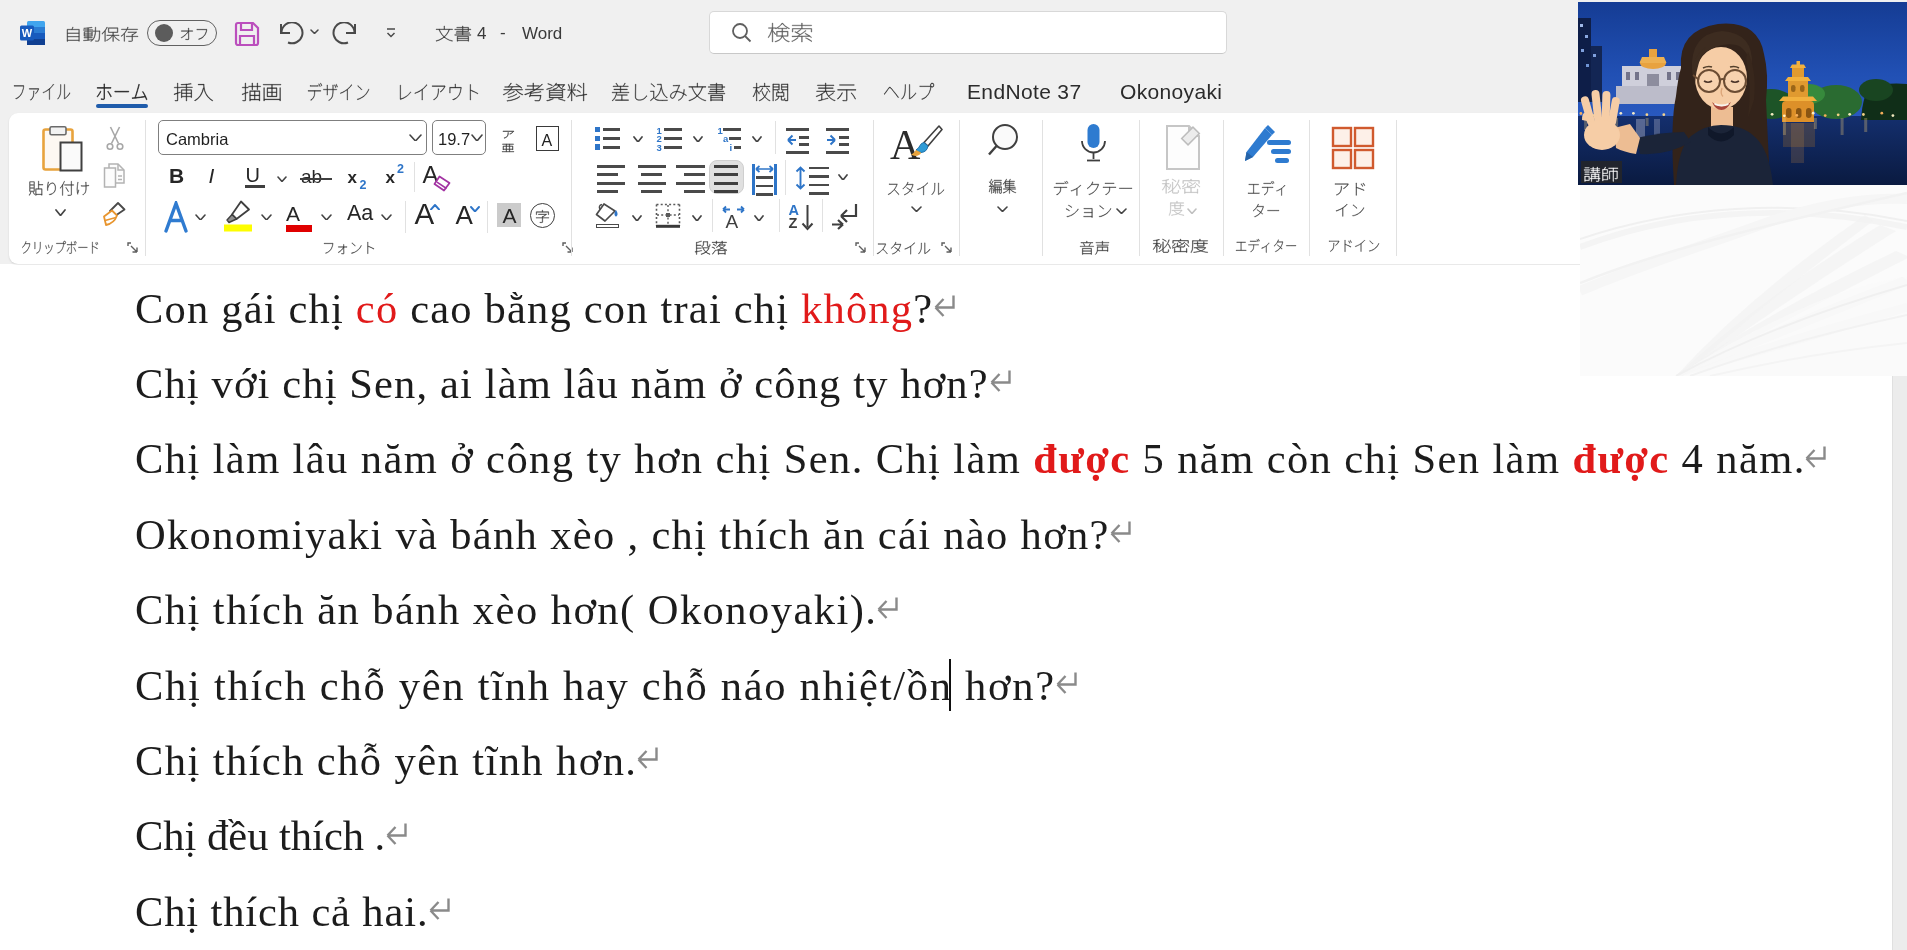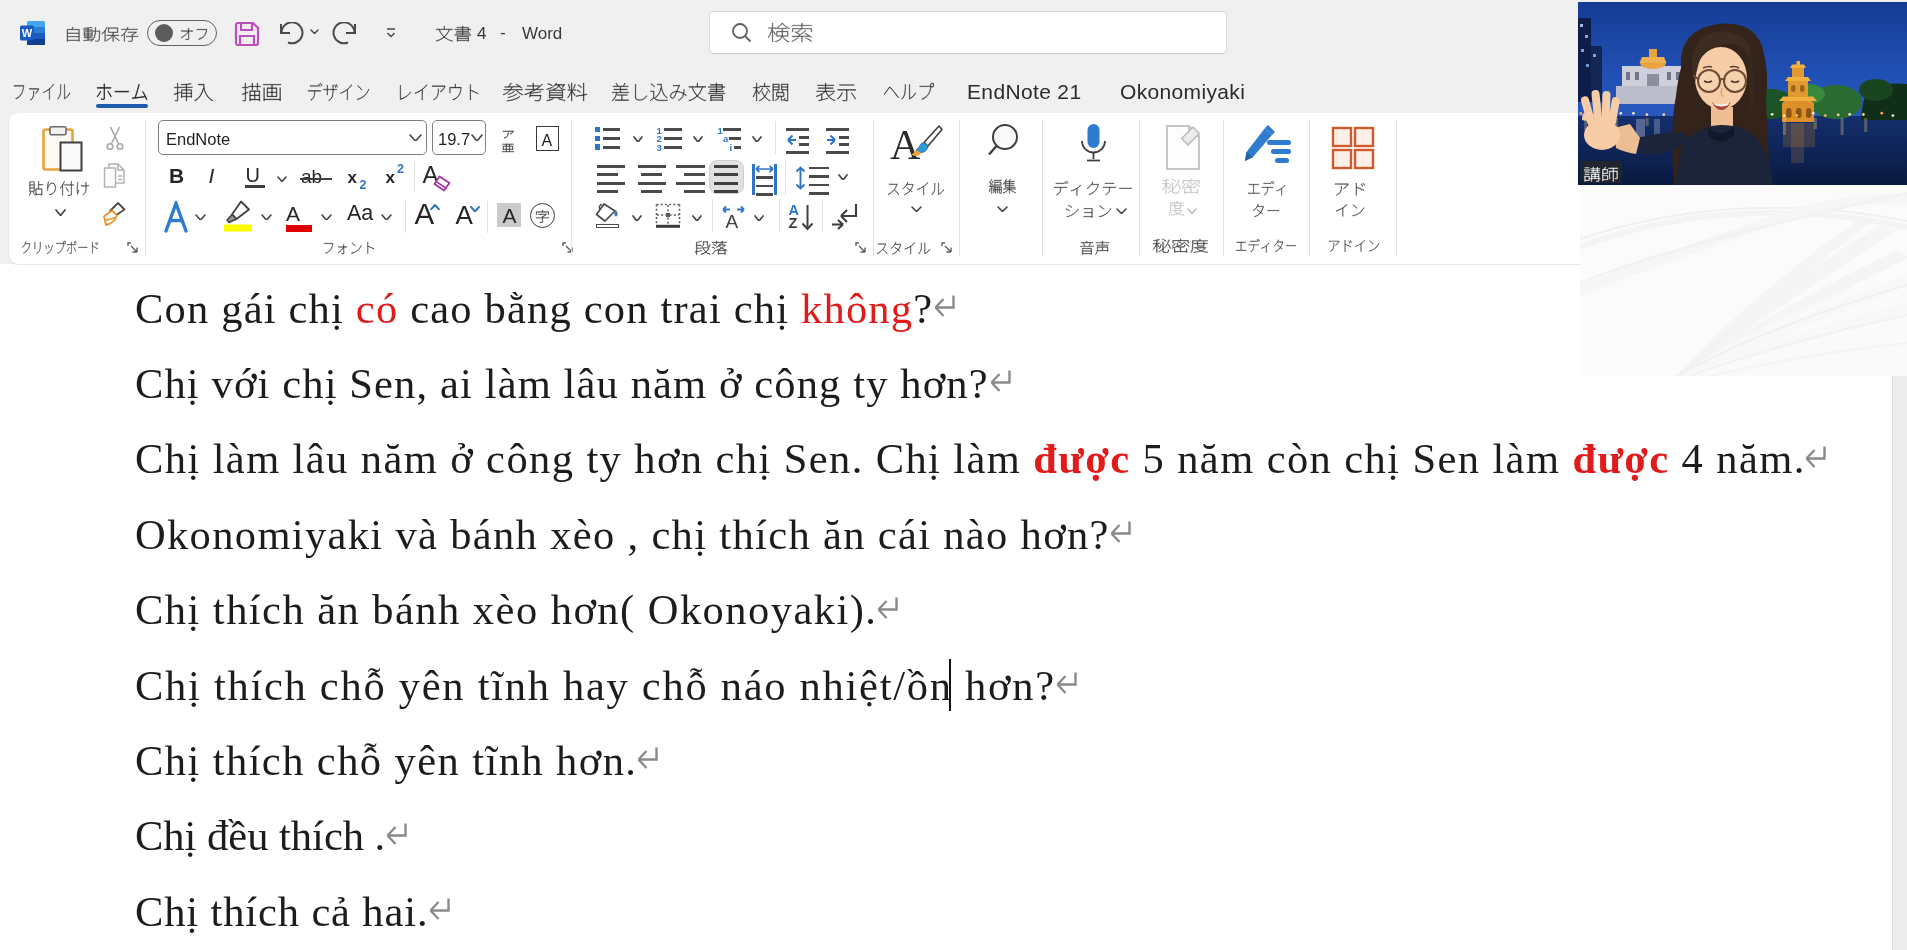--- a/index.html
+++ b/index.html
@@ -113,22 +113,22 @@
     <g transform="scale(1.0554,1) translate(1.10,0)">
       <path d="M2.14 -14.6H17.86V-14.02H2.14ZM3.04 -11.76H17.080000000000002V-11.18H3.04ZM1.4000000000000001 -8.66H18.6V-8.08H1.4000000000000001ZM9.66 -16.62H10.26V-8.34H9.66ZM9.52 -8.540000000000001 10.02 -8.28Q9.26 -7.44 8.21 -6.630000000000001Q7.16 -5.82 5.96 -5.1Q4.76 -4.38 3.5300000000000002 -3.8Q2.3000000000000003 -3.22 1.2 -2.84Q1.16 -2.94 1.08 -3.0300000000000002Q1.0 -3.12 0.9299999999999999 -3.21Q0.86 -3.3000000000000003 0.78 -3.36Q1.9000000000000001 -3.7 3.1300000000000003 -4.25Q4.36 -4.8 5.54 -5.49Q6.72 -6.18 7.75 -6.96Q8.78 -7.74 9.52 -8.540000000000001ZM10.42 -8.52Q11.1 -6.24 12.309999999999999 -4.37Q13.52 -2.5 15.23 -1.18Q16.94 0.14 19.12 0.8200000000000001Q19.06 0.88 18.98 0.97Q18.900000000000002 1.06 18.830000000000002 1.15Q18.76 1.24 18.7 1.32Q16.54 0.58 14.809999999999999 -0.79Q13.08 -2.16 11.84 -4.08Q10.6 -6.0 9.88 -8.38ZM17.2 -7.04 17.6 -6.68Q16.94 -6.08 16.1 -5.45Q15.26 -4.82 14.4 -4.24Q13.540000000000001 -3.66 12.780000000000001 -3.2L12.44 -3.58Q13.18 -4.04 14.05 -4.63Q14.92 -5.22 15.760000000000002 -5.859999999999999Q16.6 -6.5 17.2 -7.04ZM3.12 0.88Q4.2 0.6 5.68 0.18Q7.16 -0.24 8.84 -0.72Q10.52 -1.2 12.22 -1.68L12.3 -1.16Q10.72 -0.7000000000000001 9.09 -0.23000000000000004Q7.46 0.24 5.99 0.66Q4.5200000000000005 1.08 3.36 1.42ZM6.0200000000000005 -5.4 6.6000000000000005 -5.98V-5.96V0.36H6.0200000000000005Z M29.68 -9.8H30.28V0.32Q30.28 0.76 30.130000000000003 0.96Q29.98 1.16 29.6 1.26Q29.240000000000002 1.34 28.44 1.35Q27.64 1.36 26.3 1.36Q26.28 1.24 26.21 1.07Q26.14 0.9 26.04 0.76Q26.84 0.78 27.490000000000002 0.79Q28.14 0.8 28.59 0.79Q29.04 0.78 29.22 0.78Q29.5 0.76 29.59 0.6699999999999999Q29.68 0.58 29.68 0.32ZM25.4 -7.0 25.98 -6.84Q25.46 -5.58 24.740000000000002 -4.390000000000001Q24.02 -3.2 23.189999999999998 -2.18Q22.36 -1.16 21.48 -0.38Q21.44 -0.44 21.34 -0.51Q21.24 -0.58 21.13 -0.6499999999999999Q21.02 -0.72 20.94 -0.76Q22.32 -1.9000000000000001 23.490000000000002 -3.54Q24.66 -5.18 25.4 -7.0ZM33.92 -6.640000000000001 34.42 -6.86Q35.24 -5.92 36.010000000000005 -4.8Q36.78 -3.68 37.4 -2.6Q38.019999999999996 -1.52 38.34 -0.66L37.82 -0.42Q37.519999999999996 -1.26 36.9 -2.35Q36.28 -3.44 35.510000000000005 -4.57Q34.74 -5.7 33.92 -6.640000000000001ZM23.06 -14.92H37.019999999999996V-14.34H23.06ZM21.3 -10.040000000000001H38.68V-9.46H21.3Z" fill="#2b2b2b" stroke="#2b2b2b" stroke-width="0.38"></path>
     </g>
   </svg>
 <svg style="position:absolute;left:882.0px;top:81.3px" width="54.0" height="20.5" viewBox="0 -18.2 54.0 20.5">
     <g transform="scale(0.8606,1) translate(0.72,0)">
       <path d="M1.62 -5.24Q1.96 -5.5200000000000005 2.2199999999999998 -5.78Q2.48 -6.04 2.8000000000000003 -6.36Q3.18 -6.74 3.6900000000000004 -7.35Q4.2 -7.96 4.77 -8.66Q5.34 -9.36 5.890000000000001 -10.030000000000001Q6.44 -10.700000000000001 6.86 -11.200000000000001Q7.5600000000000005 -12.02 8.18 -12.129999999999999Q8.8 -12.24 9.68 -11.4Q10.22 -10.9 10.97 -10.129999999999999Q11.72 -9.36 12.48 -8.57Q13.24 -7.78 13.8 -7.18Q14.48 -6.48 15.31 -5.58Q16.14 -4.68 17.009999999999998 -3.74Q17.88 -2.8000000000000003 18.64 -1.96L18.1 -1.42Q17.36 -2.32 16.52 -3.26Q15.68 -4.2 14.870000000000001 -5.1Q14.06 -6.0 13.36 -6.76Q12.94 -7.22 12.39 -7.800000000000001Q11.84 -8.38 11.27 -8.97Q10.700000000000001 -9.56 10.190000000000001 -10.08Q9.68 -10.6 9.32 -10.94Q8.64 -11.58 8.26 -11.52Q7.88 -11.46 7.28 -10.76Q6.86 -10.26 6.32 -9.61Q5.78 -8.96 5.21 -8.260000000000002Q4.64 -7.5600000000000005 4.12 -6.94Q3.6 -6.32 3.22 -5.9Q2.96 -5.6000000000000005 2.6799999999999997 -5.25Q2.4 -4.9 2.2 -4.68Z M30.9 -0.4Q30.939999999999998 -0.58 30.97 -0.78Q31.0 -0.98 31.0 -1.18Q31.0 -1.34 31.0 -2.04Q31.0 -2.74 31.0 -3.79Q31.0 -4.84 31.0 -6.0600000000000005Q31.0 -7.28 31.0 -8.51Q31.0 -9.74 31.0 -10.79Q31.0 -11.84 31.0 -12.56Q31.0 -13.280000000000001 31.0 -13.48Q31.0 -13.94 30.98 -14.23Q30.96 -14.52 30.939999999999998 -14.72H31.66Q31.64 -14.52 31.630000000000003 -14.23Q31.62 -13.94 31.62 -13.48Q31.62 -13.280000000000001 31.62 -12.510000000000002Q31.62 -11.74 31.62 -10.600000000000001Q31.62 -9.46 31.62 -8.14Q31.62 -6.82 31.62 -5.54Q31.62 -4.26 31.62 -3.2Q31.62 -2.14 31.62 -1.5Q31.62 -0.86 31.62 -0.86Q32.66 -1.36 33.9 -2.18Q35.14 -3.0 36.32 -4.1Q37.5 -5.2 38.34 -6.48L38.72 -5.96Q37.82 -4.7 36.68 -3.64Q35.54 -2.58 34.3 -1.75Q33.06 -0.92 31.86 -0.34Q31.68 -0.26 31.55 -0.17Q31.42 -0.08 31.34 -0.02ZM21.84 -0.3Q23.04 -1.18 23.97 -2.45Q24.9 -3.72 25.4 -5.34Q25.62 -6.08 25.75 -7.15Q25.88 -8.22 25.93 -9.4Q25.98 -10.58 25.990000000000002 -11.67Q26.0 -12.76 26.0 -13.540000000000001Q26.0 -13.82 25.98 -14.08Q25.96 -14.34 25.92 -14.6H26.66Q26.64 -14.42 26.630000000000003 -14.24Q26.62 -14.06 26.61 -13.89Q26.6 -13.72 26.6 -13.540000000000001Q26.6 -12.76 26.580000000000002 -11.65Q26.560000000000002 -10.540000000000001 26.490000000000002 -9.31Q26.42 -8.08 26.3 -6.98Q26.18 -5.88 25.96 -5.14Q25.52 -3.62 24.59 -2.24Q23.66 -0.86 22.42 0.1Z M56.14 -14.06Q56.14 -13.44 56.57 -13.01Q57.0 -12.58 57.620000000000005 -12.58Q58.24 -12.58 58.68000000000001 -13.01Q59.120000000000005 -13.44 59.120000000000005 -14.06Q59.120000000000005 -14.68 58.68000000000001 -15.120000000000001Q58.24 -15.56 57.620000000000005 -15.56Q57.0 -15.56 56.57 -15.120000000000001Q56.14 -14.68 56.14 -14.06ZM55.54 -14.06Q55.54 -14.64 55.82 -15.120000000000001Q56.1 -15.6 56.57 -15.879999999999999Q57.04 -16.16 57.620000000000005 -16.16Q58.2 -16.16 58.68 -15.879999999999999Q59.16 -15.6 59.44 -15.120000000000001Q59.72 -14.64 59.72 -14.06Q59.72 -13.48 59.44 -13.010000000000002Q59.16 -12.540000000000001 58.68 -12.260000000000002Q58.2 -11.98 57.620000000000005 -11.98Q57.04 -11.98 56.57 -12.260000000000002Q56.1 -12.540000000000001 55.82 -13.010000000000002Q55.54 -13.48 55.54 -14.06ZM56.58 -12.96Q56.519999999999996 -12.82 56.489999999999995 -12.72Q56.46 -12.620000000000001 56.42 -12.34Q56.28 -11.5 56.010000000000005 -10.5Q55.74 -9.5 55.36 -8.47Q54.980000000000004 -7.44 54.5 -6.51Q54.019999999999996 -5.58 53.46 -4.88Q52.54 -3.74 51.480000000000004 -2.7800000000000002Q50.42 -1.82 49.03 -1.05Q47.64 -0.28 45.76 0.3L45.22 -0.3Q47.12 -0.8200000000000001 48.53 -1.54Q49.94 -2.2600000000000002 51.03 -3.1900000000000004Q52.120000000000005 -4.12 52.980000000000004 -5.24Q53.74 -6.22 54.33 -7.539999999999999Q54.92 -8.86 55.32 -10.21Q55.72 -11.56 55.86 -12.620000000000001Q55.58 -12.620000000000001 54.72 -12.620000000000001Q53.86 -12.620000000000001 52.67 -12.620000000000001Q51.480000000000004 -12.620000000000001 50.18000000000001 -12.620000000000001Q48.88 -12.620000000000001 47.71 -12.620000000000001Q46.54 -12.620000000000001 45.730000000000004 -12.620000000000001Q44.92 -12.620000000000001 44.72 -12.620000000000001Q44.22 -12.620000000000001 43.86 -12.61Q43.5 -12.6 43.12 -12.58V-13.3Q43.38 -13.280000000000001 43.620000000000005 -13.25Q43.86 -13.22 44.14 -13.21Q44.42 -13.200000000000001 44.74 -13.200000000000001Q44.9 -13.200000000000001 45.53 -13.200000000000001Q46.16 -13.200000000000001 47.089999999999996 -13.200000000000001Q48.019999999999996 -13.200000000000001 49.099999999999994 -13.200000000000001Q50.18 -13.200000000000001 51.25 -13.200000000000001Q52.32 -13.200000000000001 53.239999999999995 -13.200000000000001Q54.16 -13.200000000000001 54.78 -13.200000000000001Q55.4 -13.200000000000001 55.54 -13.200000000000001Q55.7 -13.200000000000001 55.83 -13.21Q55.96 -13.22 56.120000000000005 -13.26Z" fill="#2b2b2b" stroke="#2b2b2b" stroke-width="0.38"></path>
     </g>
   </svg>
 <div style="position:absolute;left:96px;top:104px;width:52px;height:3.6px;background:#1f5cab;border-radius:2px;"></div>
-<div style="position:absolute;left:967.0px;top:80.50px;font-family:&quot;Liberation Sans&quot;,sans-serif;font-size:21.0px;color:#2b2b2b;white-space:pre;line-height:1;letter-spacing:0.350px;">EndNote 21</div>
-<div style="position:absolute;left:1120.0px;top:80.50px;font-family:&quot;Liberation Sans&quot;,sans-serif;font-size:21.0px;color:#2b2b2b;white-space:pre;line-height:1;letter-spacing:0.350px;">Okonomiyaki</div>
+<div style="position:absolute;left:967.0px;top:80.50px;font-family:&quot;Liberation Sans&quot;,sans-serif;font-size:21.0px;color:#2b2b2b;white-space:pre;line-height:1;letter-spacing:0.350px;">EndNote 37</div>
+<div style="position:absolute;left:1120.0px;top:80.50px;font-family:&quot;Liberation Sans&quot;,sans-serif;font-size:21.0px;color:#2b2b2b;white-space:pre;line-height:1;letter-spacing:0.350px;">Okonoyaki</div>
 <svg style="position:absolute;left:42px;top:126px" width="41" height="47" viewBox="0 0 41 47">
 <rect x="1.5" y="3.5" width="29" height="40" rx="2" fill="#fdf8f2" stroke="#e8a33d" stroke-width="2.6"></rect>
 <rect x="8" y="0.8" width="16" height="8" rx="1.5" fill="#f2f2f2" stroke="#6a6a6a" stroke-width="1.6"></rect>
 <rect x="18.5" y="16.5" width="21" height="28" fill="#fafafa" stroke="#404040" stroke-width="2"></rect>
 </svg>
 <svg style="position:absolute;left:27.0px;top:179.2px" width="64.0" height="18.5" viewBox="0 -15.3 64.0 18.5">
     <g transform="scale(0.9677,1) translate(1.27,0)">
       <path d="M10.704 -9.728H15.232000000000001V-9.248H10.704ZM7.952 -0.176H14.096V0.28800000000000003H7.952ZM7.68 -5.632H14.32V1.056H13.856V-5.168H8.16V1.12H7.68ZM10.48 -13.296000000000001H10.944V-5.392H10.48ZM2.528 -2.32 3.008 -2.208Q2.704 -1.28 2.208 -0.4Q1.712 0.48 1.1520000000000001 1.12Q1.12 1.072 1.048 1.008Q0.976 0.9440000000000001 0.896 0.8800000000000001Q0.8160000000000001 0.8160000000000001 0.752 0.784Q1.312 0.176 1.7760000000000002 -0.632Q2.24 -1.44 2.528 -2.32ZM4.768 -2.112 5.168 -2.336Q5.632 -1.76 6.064 -1.072Q6.496 -0.384 6.72 0.112L6.288 0.368Q6.08 -0.14400000000000002 5.640000000000001 -0.8400000000000001Q5.2 -1.536 4.768 -2.112ZM1.92 -9.120000000000001V-6.48H5.888V-9.120000000000001ZM1.92 -6.016V-3.344H5.888V-6.016ZM1.92 -12.208V-9.584H5.888V-12.208ZM1.44 -12.672H6.352V-2.88H1.44Z M21.056 -12.4Q20.896 -11.808 20.752000000000002 -11.056000000000001Q20.608 -10.304 20.503999999999998 -9.52Q20.4 -8.736 20.328 -8.032Q20.256 -7.328 20.224 -6.816Q20.432000000000002 -7.5840000000000005 20.872 -8.408Q21.312 -9.232 21.944000000000003 -9.928Q22.576 -10.624 23.344 -11.064Q24.112000000000002 -11.504 24.96 -11.504Q25.968 -11.504 26.72 -10.847999999999999Q27.472 -10.192 27.888 -9.008Q28.304000000000002 -7.824 28.304000000000002 -6.224Q28.304000000000002 -4.5920000000000005 27.808 -3.4160000000000004Q27.311999999999998 -2.24 26.432 -1.4480000000000002Q25.552 -0.656 24.368000000000002 -0.168Q23.184 0.32 21.808 0.56L21.504 0.112Q22.784 -0.08 23.92 -0.504Q25.056 -0.928 25.936 -1.664Q26.816000000000003 -2.4 27.32 -3.5199999999999996Q27.823999999999998 -4.64 27.823999999999998 -6.192Q27.823999999999998 -7.488 27.52 -8.6Q27.216 -9.712 26.576 -10.384Q25.936 -11.056000000000001 24.912 -11.056000000000001Q24.128 -11.056000000000001 23.376 -10.568000000000001Q22.624000000000002 -10.08 22.0 -9.304Q21.376 -8.528 20.968000000000004 -7.648Q20.560000000000002 -6.768 20.432000000000002 -5.984Q20.336 -5.392 20.336 -4.896000000000001Q20.336 -4.4 20.432000000000002 -3.744L19.92 -3.696Q19.872 -4.144 19.823999999999998 -4.752000000000001Q19.776 -5.36 19.776 -6.112Q19.776 -6.688 19.84 -7.432Q19.904 -8.176 19.991999999999997 -8.936Q20.08 -9.696 20.176 -10.336Q20.272 -10.976 20.32 -11.328Q20.368000000000002 -11.6 20.392000000000003 -11.84Q20.416 -12.08 20.448 -12.416Z M37.424 -9.632H47.04V-9.152000000000001H37.424ZM44.304 -13.088000000000001H44.768V0.16Q44.768 0.624 44.6 0.8160000000000001Q44.432 1.008 44.096000000000004 1.072Q43.744 1.1360000000000001 42.992000000000004 1.1520000000000001Q42.24 1.168 40.96 1.1520000000000001Q40.944 1.088 40.904 1.008Q40.864000000000004 0.928 40.824 0.8320000000000001Q40.784 0.736 40.736000000000004 0.656Q41.472 0.672 42.104 0.68Q42.736000000000004 0.6880000000000001 43.184 0.68Q43.632 0.672 43.808 0.672Q44.08 0.64 44.192 0.544Q44.304 0.448 44.304 0.176ZM38.72 -6.736 39.104 -6.928Q39.584 -6.272 40.08 -5.5120000000000005Q40.576 -4.752 41.016000000000005 -4.056Q41.456 -3.36 41.728 -2.864L41.312 -2.576Q41.04 -3.088 40.608000000000004 -3.8080000000000003Q40.176 -4.5280000000000005 39.68 -5.304Q39.184 -6.08 38.72 -6.736ZM35.28 -9.28 35.744 -9.76V-9.744V1.088H35.28ZM37.168 -13.168000000000001 37.616 -13.056000000000001Q37.072 -11.664 36.368 -10.368Q35.664 -9.072000000000001 34.848 -7.944000000000001Q34.032 -6.816 33.152 -5.92Q33.12 -5.968 33.048 -6.04Q32.976 -6.112 32.912 -6.176Q32.848 -6.24 32.784 -6.288Q33.664 -7.136 34.480000000000004 -8.232Q35.296 -9.328 35.983999999999995 -10.591999999999999Q36.672 -11.856 37.168 -13.168000000000001Z M59.903999999999996 -12.224Q59.888 -12.096 59.879999999999995 -11.904Q59.872 -11.712 59.872 -11.44Q59.872 -11.296 59.879999999999995 -10.96Q59.888 -10.624 59.903999999999996 -10.184000000000001Q59.92 -9.744 59.928 -9.280000000000001Q59.936 -8.816 59.944 -8.416Q59.952 -8.016 59.952 -7.76Q59.952 -6.416 59.928 -5.208Q59.903999999999996 -4.0 59.647999999999996 -2.936Q59.391999999999996 -1.872 58.688 -0.9600000000000001Q57.984 -0.048 56.64 0.6880000000000001L56.16 0.32Q56.448 0.20800000000000002 56.792 0.008000000000000007Q57.136 -0.192 57.391999999999996 -0.4Q58.224000000000004 -1.04 58.664 -1.784Q59.104 -2.528 59.28 -3.4240000000000004Q59.456 -4.32 59.480000000000004 -5.392Q59.504 -6.464 59.504 -7.76Q59.504 -8.08 59.488 -8.624Q59.472 -9.168000000000001 59.448 -9.752Q59.424 -10.336 59.408 -10.8Q59.391999999999996 -11.264 59.376 -11.424Q59.36 -11.68 59.32 -11.864Q59.28 -12.048 59.248000000000005 -12.224ZM54.528 -8.736Q54.832 -8.688 55.304 -8.64Q55.775999999999996 -8.592 56.304 -8.568000000000001Q56.832 -8.544 57.263999999999996 -8.544Q58.208 -8.544 59.16 -8.592Q60.112 -8.64 61.024 -8.760000000000002Q61.936 -8.88 62.752 -9.104000000000001V-8.576Q61.968 -8.416 61.056 -8.304Q60.144 -8.192 59.176 -8.144Q58.208 -8.096 57.248 -8.096Q56.832 -8.096 56.304 -8.112Q55.775999999999996 -8.128 55.304 -8.152000000000001Q54.832 -8.176 54.528 -8.208ZM51.68 -12.016Q51.648 -11.872 51.6 -11.664Q51.552 -11.456 51.504 -11.248000000000001Q51.264 -10.176 51.072 -8.975999999999999Q50.88 -7.776 50.792 -6.5120000000000005Q50.704 -5.248 50.775999999999996 -3.976Q50.848 -2.704 51.152 -1.472Q51.328 -2.128 51.584 -2.944Q51.84 -3.7600000000000002 52.096000000000004 -4.5120000000000005L52.464 -4.32Q52.32 -3.904 52.120000000000005 -3.2800000000000002Q51.92 -2.656 51.736000000000004 -2.064Q51.552 -1.472 51.472 -1.1360000000000001Q51.44 -0.976 51.424 -0.8Q51.408 -0.624 51.424 -0.48Q51.44 -0.368 51.456 -0.256Q51.472 -0.14400000000000002 51.488 -0.064L51.088 0.016Q50.944 -0.48 50.760000000000005 -1.256Q50.576 -2.032 50.448 -2.984Q50.32 -3.936 50.32 -4.944Q50.32 -6.24 50.456 -7.44Q50.592 -8.64 50.76 -9.648Q50.928 -10.656 51.008 -11.328Q51.04 -11.552 51.056 -11.76Q51.072 -11.968 51.072 -12.096Z" fill="#3c3c3c" stroke="#3c3c3c" stroke-width="0.38"></path>
     </g>
   </svg>
@@ -155,21 +155,21 @@
 <svg style="position:absolute;left:20.0px;top:239.4px" width="80.0" height="16.9" viewBox="0 -14.1 80.0 16.9">
     <g transform="scale(0.7555,1) translate(0.75,0)">
       <path d="M12.66 -9.435Q12.6 -9.33 12.5475 -9.157499999999999Q12.495 -8.985 12.465 -8.91Q12.27 -8.07 11.879999999999999 -7.140000000000001Q11.49 -6.21 10.9575 -5.295Q10.424999999999999 -4.38 9.764999999999999 -3.585Q8.79 -2.4 7.379999999999999 -1.395Q5.97 -0.39 3.8699999999999997 0.345L3.465 -0.045Q4.694999999999999 -0.39 5.7749999999999995 -0.96Q6.8549999999999995 -1.53 7.7775 -2.265Q8.7 -3.0 9.405 -3.855Q10.065 -4.6499999999999995 10.59 -5.5649999999999995Q11.115 -6.4799999999999995 11.497499999999999 -7.4025Q11.879999999999999 -8.325 12.059999999999999 -9.135H6.0L6.27 -9.584999999999999Q6.435 -9.584999999999999 6.975 -9.584999999999999Q7.515 -9.584999999999999 8.2275 -9.584999999999999Q8.94 -9.584999999999999 9.6525 -9.584999999999999Q10.365 -9.584999999999999 10.89 -9.584999999999999Q11.415 -9.584999999999999 11.549999999999999 -9.584999999999999Q11.805 -9.584999999999999 11.955 -9.607499999999998Q12.105 -9.629999999999999 12.209999999999999 -9.69ZM7.5 -11.594999999999999Q7.395 -11.4 7.289999999999999 -11.175Q7.185 -10.95 7.095 -10.77Q6.72 -10.02 6.1125 -9.09Q5.505 -8.16 4.5825 -7.2Q3.6599999999999997 -6.24 2.3249999999999997 -5.37L1.92 -5.67Q2.88 -6.225 3.6599999999999997 -6.922499999999999Q4.4399999999999995 -7.62 5.039999999999999 -8.355Q5.64 -9.09 6.0525 -9.7725Q6.465 -10.455 6.675 -10.98Q6.734999999999999 -11.1 6.817499999999999 -11.3475Q6.8999999999999995 -11.594999999999999 6.93 -11.79Z M26.235 -11.115Q26.22 -10.875 26.205 -10.5975Q26.189999999999998 -10.32 26.189999999999998 -10.02Q26.189999999999998 -9.81 26.189999999999998 -9.435Q26.189999999999998 -9.06 26.189999999999998 -8.692499999999999Q26.189999999999998 -8.325 26.189999999999998 -8.129999999999999Q26.189999999999998 -6.645 26.1225 -5.647499999999999Q26.055 -4.6499999999999995 25.89 -3.9899999999999998Q25.725 -3.33 25.455000000000002 -2.8274999999999997Q25.185000000000002 -2.3249999999999997 24.795 -1.8299999999999998Q24.33 -1.2149999999999999 23.7225 -0.7874999999999999Q23.115000000000002 -0.36 22.485 -0.08249999999999999Q21.855 0.195 21.3 0.39L20.91 -0.015Q21.855 -0.285 22.807499999999997 -0.7799999999999999Q23.759999999999998 -1.275 24.465 -2.13Q24.884999999999998 -2.6399999999999997 25.14 -3.1725Q25.395 -3.705 25.5225 -4.38Q25.65 -5.055 25.695 -5.9625Q25.740000000000002 -6.87 25.740000000000002 -8.115Q25.740000000000002 -8.325 25.740000000000002 -8.7Q25.740000000000002 -9.075 25.740000000000002 -9.45Q25.740000000000002 -9.825 25.740000000000002 -10.02Q25.740000000000002 -10.32 25.725 -10.5975Q25.71 -10.875 25.68 -11.115ZM19.259999999999998 -11.01Q19.245 -10.844999999999999 19.23 -10.515Q19.215 -10.185 19.215 -10.004999999999999Q19.215 -9.945 19.215 -9.592500000000001Q19.215 -9.24 19.215 -8.715Q19.215 -8.19 19.215 -7.5975Q19.215 -7.005 19.215 -6.465Q19.215 -5.925 19.215 -5.5425Q19.215 -5.16 19.215 -5.055Q19.215 -4.77 19.23 -4.4925Q19.245 -4.215 19.259999999999998 -4.0649999999999995H18.705Q18.735 -4.215 18.75 -4.4775Q18.765 -4.74 18.765 -5.055Q18.765 -5.16 18.765 -5.5425Q18.765 -5.925 18.765 -6.465Q18.765 -7.005 18.765 -7.5975Q18.765 -8.19 18.765 -8.715Q18.765 -9.24 18.765 -9.592500000000001Q18.765 -9.945 18.765 -10.004999999999999Q18.765 -10.2 18.75 -10.522499999999999Q18.735 -10.844999999999999 18.705 -11.01Z M36.93 -8.37Q37.019999999999996 -8.16 37.177499999999995 -7.725Q37.335 -7.29 37.515 -6.795Q37.695 -6.3 37.845 -5.8575Q37.995 -5.415 38.055 -5.1899999999999995L37.62 -5.01Q37.575 -5.25 37.432500000000005 -5.6925Q37.29 -6.135 37.11 -6.637499999999999Q36.93 -7.14 36.7575 -7.5675Q36.585 -7.995 36.495 -8.205ZM42.254999999999995 -7.77Q42.225 -7.68 42.195 -7.574999999999999Q42.165 -7.47 42.135 -7.395Q41.835 -6.06 41.31 -4.83Q40.785 -3.5999999999999996 39.945 -2.55Q38.91 -1.275 37.6425 -0.44249999999999995Q36.375 0.39 35.175 0.84L34.769999999999996 0.435Q35.685 0.15 36.5475 -0.315Q37.41 -0.78 38.175 -1.4100000000000001Q38.94 -2.04 39.555 -2.79Q40.11 -3.465 40.56 -4.2825Q41.01 -5.1 41.317499999999995 -6.022499999999999Q41.625 -6.944999999999999 41.775 -7.92ZM33.435 -7.6499999999999995Q33.525 -7.455 33.6975 -7.02Q33.87 -6.585 34.08 -6.0600000000000005Q34.29 -5.535 34.4775 -5.055Q34.665 -4.575 34.769999999999996 -4.305L34.335 -4.14Q34.245 -4.425 34.065 -4.9125Q33.885 -5.3999999999999995 33.675 -5.932499999999999Q33.465 -6.465 33.285 -6.885Q33.105 -7.305 33.015 -7.455Z M57.105000000000004 -10.545Q57.105000000000004 -10.08 57.4275 -9.7575Q57.75 -9.435 58.215 -9.435Q58.68 -9.435 59.010000000000005 -9.7575Q59.34 -10.08 59.34 -10.545Q59.34 -11.01 59.010000000000005 -11.34Q58.68 -11.67 58.215 -11.67Q57.75 -11.67 57.4275 -11.34Q57.105000000000004 -11.01 57.105000000000004 -10.545ZM56.655 -10.545Q56.655 -10.98 56.865 -11.34Q57.075 -11.7 57.4275 -11.91Q57.78 -12.12 58.215 -12.12Q58.65 -12.12 59.01 -11.91Q59.37 -11.7 59.58 -11.34Q59.79 -10.98 59.79 -10.545Q59.79 -10.11 59.58 -9.7575Q59.37 -9.405 59.01 -9.195Q58.65 -8.985 58.215 -8.985Q57.78 -8.985 57.4275 -9.195Q57.075 -9.405 56.865 -9.7575Q56.655 -10.11 56.655 -10.545ZM57.435 -9.719999999999999Q57.39 -9.615 57.3675 -9.54Q57.345 -9.465 57.315 -9.254999999999999Q57.21 -8.625 57.0075 -7.875Q56.805 -7.125 56.519999999999996 -6.3525Q56.235 -5.58 55.875 -4.8825Q55.515 -4.185 55.095 -3.6599999999999997Q54.405 -2.8049999999999997 53.61 -2.085Q52.815 -1.365 51.772499999999994 -0.7875Q50.73 -0.21 49.32 0.22499999999999998L48.915 -0.22499999999999998Q50.34 -0.615 51.3975 -1.1549999999999998Q52.455 -1.6949999999999998 53.2725 -2.3925Q54.09 -3.09 54.735 -3.9299999999999997Q55.305 -4.665 55.7475 -5.654999999999999Q56.19 -6.645 56.489999999999995 -7.6575Q56.79 -8.67 56.894999999999996 -9.465Q56.685 -9.465 56.04 -9.465Q55.394999999999996 -9.465 54.5025 -9.465Q53.61 -9.465 52.635 -9.465Q51.66 -9.465 50.7825 -9.465Q49.905 -9.465 49.2975 -9.465Q48.69 -9.465 48.54 -9.465Q48.165 -9.465 47.894999999999996 -9.4575Q47.625 -9.45 47.34 -9.435V-9.975Q47.535 -9.959999999999999 47.715 -9.9375Q47.895 -9.915 48.105000000000004 -9.907499999999999Q48.315 -9.9 48.555 -9.9Q48.675 -9.9 49.147499999999994 -9.9Q49.62 -9.9 50.317499999999995 -9.9Q51.015 -9.9 51.825 -9.9Q52.635 -9.9 53.4375 -9.9Q54.24 -9.9 54.93 -9.9Q55.62 -9.9 56.084999999999994 -9.9Q56.55 -9.9 56.655 -9.9Q56.775 -9.9 56.8725 -9.907499999999999Q56.97 -9.915 57.09 -9.945Z M71.07 -11.58Q71.355 -11.19 71.7225 -10.605Q72.09 -10.02 72.33 -9.525L71.91 -9.315Q71.7 -9.764999999999999 71.33250000000001 -10.364999999999998Q70.965 -10.965 70.66499999999999 -11.385ZM72.66 -12.0Q72.87 -11.73 73.11 -11.3625Q73.35 -10.995 73.5825 -10.6275Q73.815 -10.26 73.965 -9.959999999999999L73.545 -9.75Q73.28999999999999 -10.26 72.945 -10.8225Q72.6 -11.385 72.27 -11.805ZM67.605 -11.28Q67.59 -11.174999999999999 67.58250000000001 -11.032499999999999Q67.575 -10.889999999999999 67.5675 -10.739999999999998Q67.56 -10.59 67.56 -10.455Q67.56 -10.11 67.56 -9.622499999999999Q67.56 -9.135 67.56 -8.677499999999998Q67.56 -8.219999999999999 67.56 -7.92Q67.56 -7.62 67.56 -7.02Q67.56 -6.42 67.56 -5.6625Q67.56 -4.905 67.56 -4.11Q67.56 -3.315 67.56 -2.5875Q67.56 -1.8599999999999999 67.56 -1.3199999999999998Q67.56 -0.78 67.56 -0.5549999999999999Q67.56 -0.03 67.3425 0.195Q67.125 0.42 66.555 0.42Q66.33 0.42 65.985 0.405Q65.64 0.39 65.30250000000001 0.3675Q64.965 0.345 64.725 0.32999999999999996L64.695 -0.195Q65.205 -0.105 65.6925 -0.06Q66.18 -0.015 66.495 -0.015Q66.81 -0.015 66.96000000000001 -0.1725Q67.11 -0.32999999999999996 67.11 -0.63Q67.11 -0.8999999999999999 67.11 -1.4849999999999999Q67.11 -2.07 67.11 -2.8274999999999997Q67.11 -3.585 67.11 -4.4025Q67.11 -5.22 67.11 -5.955Q67.11 -6.6899999999999995 67.11 -7.215Q67.11 -7.739999999999999 67.11 -7.92Q67.11 -8.174999999999999 67.11 -8.647499999999999Q67.11 -9.12 67.11 -9.622499999999999Q67.11 -10.125 67.11 -10.455Q67.11 -10.665 67.08 -10.905Q67.05 -11.145 67.02 -11.28ZM61.47 -8.625Q61.77 -8.594999999999999 61.9875 -8.579999999999998Q62.205 -8.565 62.565 -8.565Q62.745 -8.565 63.3075 -8.565Q63.87 -8.565 64.67999999999999 -8.565Q65.49 -8.565 66.4125 -8.565Q67.335 -8.565 68.2575 -8.565Q69.18 -8.565 69.975 -8.565Q70.77 -8.565 71.31 -8.565Q71.85 -8.565 72.0 -8.565Q72.21 -8.565 72.465 -8.579999999999998Q72.72 -8.594999999999999 72.975 -8.625V-8.1Q72.735 -8.115 72.495 -8.115Q72.255 -8.115 72.015 -8.115Q71.865 -8.115 71.32499999999999 -8.115Q70.785 -8.115 69.99 -8.115Q69.195 -8.115 68.2725 -8.115Q67.35 -8.115 66.4275 -8.115Q65.505 -8.115 64.695 -8.115Q63.885 -8.115 63.3225 -8.115Q62.76 -8.115 62.58 -8.115Q62.235 -8.115 61.995000000000005 -8.1075Q61.755 -8.1 61.47 -8.07ZM64.545 -5.625Q64.32 -5.16 63.974999999999994 -4.605Q63.63 -4.05 63.2175 -3.4875Q62.805 -2.925 62.4 -2.4299999999999997Q61.995 -1.9349999999999998 61.665 -1.575L61.23 -1.875Q61.605 -2.205 62.025 -2.7Q62.445 -3.195 62.85 -3.7575000000000003Q63.255 -4.32 63.5925 -4.859999999999999Q63.93 -5.3999999999999995 64.14 -5.835ZM70.635 -5.7749999999999995Q70.95 -5.415 71.31 -4.92Q71.67 -4.425 72.0375 -3.87Q72.405 -3.315 72.72 -2.7975Q73.035 -2.28 73.26 -1.875L72.81 -1.6199999999999999Q72.615 -2.025 72.3075 -2.55Q72.0 -3.0749999999999997 71.64 -3.63Q71.28 -4.185 70.9125 -4.695Q70.545 -5.205 70.23 -5.5649999999999995Z M76.68 -6.045Q76.86 -6.029999999999999 77.1 -6.015Q77.34 -6.0 77.67 -5.9925Q78.0 -5.984999999999999 78.45 -5.984999999999999Q78.54 -5.984999999999999 78.9975 -5.984999999999999Q79.455 -5.984999999999999 80.145 -5.984999999999999Q80.835 -5.984999999999999 81.6525 -5.984999999999999Q82.47 -5.984999999999999 83.30250000000001 -5.984999999999999Q84.135 -5.984999999999999 84.87 -5.984999999999999Q85.605 -5.984999999999999 86.1225 -5.984999999999999Q86.64 -5.984999999999999 86.835 -5.984999999999999Q87.435 -5.984999999999999 87.77250000000001 -6.007499999999999Q88.11 -6.029999999999999 88.305 -6.045V-5.475Q88.11 -5.49 87.7425 -5.505Q87.375 -5.52 86.85 -5.52Q86.655 -5.52 86.13 -5.52Q85.605 -5.52 84.8775 -5.52Q84.15 -5.52 83.3175 -5.52Q82.485 -5.52 81.66749999999999 -5.52Q80.85 -5.52 80.16 -5.52Q79.47 -5.52 79.0125 -5.52Q78.555 -5.52 78.45 -5.52Q77.85 -5.52 77.4075 -5.512499999999999Q76.965 -5.505 76.68 -5.475Z M99.465 -10.424999999999999Q99.63 -10.2 99.88499999999999 -9.809999999999999Q100.14 -9.42 100.39500000000001 -8.985Q100.65 -8.549999999999999 100.83 -8.174999999999999L100.41 -7.965Q100.26 -8.28 100.0275 -8.7Q99.795 -9.12 99.53999999999999 -9.532499999999999Q99.285 -9.945 99.06 -10.23ZM101.115 -11.115Q101.295 -10.889999999999999 101.55000000000001 -10.5Q101.805 -10.11 102.075 -9.675Q102.345 -9.24 102.525 -8.879999999999999L102.105 -8.67Q101.955 -8.985 101.715 -9.3975Q101.475 -9.81 101.2125 -10.2225Q100.95 -10.635 100.725 -10.92ZM94.905 -1.035Q94.905 -1.17 94.905 -1.7774999999999999Q94.905 -2.385 94.905 -3.2775Q94.905 -4.17 94.905 -5.175Q94.905 -6.18 94.905 -7.132499999999999Q94.905 -8.084999999999999 94.905 -8.8125Q94.905 -9.54 94.905 -9.855Q94.905 -10.094999999999999 94.89 -10.485Q94.875 -10.875 94.83 -11.174999999999999H95.43Q95.4 -10.889999999999999 95.3775 -10.4775Q95.355 -10.065 95.355 -9.855Q95.355 -9.105 95.355 -8.182500000000001Q95.355 -7.26 95.355 -6.3Q95.355 -5.34 95.36250000000001 -4.4325Q95.37 -3.525 95.37 -2.79Q95.37 -2.0549999999999997 95.37 -1.5824999999999998Q95.37 -1.1099999999999999 95.37 -1.035Q95.37 -0.78 95.37 -0.51Q95.37 -0.24 95.385 0.0Q95.4 0.24 95.415 0.435H94.86Q94.89 0.15 94.89750000000001 -0.2475Q94.905 -0.645 94.905 -1.035ZM95.265 -7.185Q96.0 -6.96 96.8625 -6.6525Q97.725 -6.345 98.625 -5.9925Q99.525 -5.64 100.36500000000001 -5.2725Q101.205 -4.905 101.895 -4.56L101.7 -4.095Q101.055 -4.455 100.20750000000001 -4.8375Q99.36 -5.22 98.4525 -5.58Q97.545 -5.9399999999999995 96.7125 -6.225Q95.88 -6.51 95.265 -6.6899999999999995Z" fill="#3c3c3c" stroke="#3c3c3c" stroke-width="0.38"></path>
     </g>
   </svg>
 <svg style="position:absolute;left:127.0px;top:241.5px" width="12" height="12" viewBox="0 0 12 12">
     <path d="M1,4 V1 H4 M4,4 L10,10 M10,10 V5.5 M10,10 H5.5" fill="none" stroke="#5f5f5f" stroke-width="1.4"></path>
   </svg>
 <div style="position:absolute;left:144.5px;top:120.0px;width:1px;height:136.0px;background:#e1e1e1;"></div>
 <div style="position:absolute;left:158px;top:120px;width:269px;height:35px;background:#fff;border:1.4px solid #7f7f7f;border-radius:5px;"></div>
-<div style="position:absolute;left:166.0px;top:131.07px;font-family:&quot;Liberation Sans&quot;,sans-serif;font-size:16.5px;color:#1f1f1f;white-space:pre;line-height:1;">EndNote</div>
+<div style="position:absolute;left:166.0px;top:131.07px;font-family:&quot;Liberation Sans&quot;,sans-serif;font-size:16.5px;color:#1f1f1f;white-space:pre;line-height:1;">Cambria</div>
 <svg style="position:absolute;left:409.0px;top:134.0px" width="13" height="7" viewBox="0 0 13 7">
     <path d="M1,1 L6.5,7.0 L12.0,1" fill="none" stroke="#444" stroke-width="1.6" stroke-linecap="round" stroke-linejoin="round"></path>
   </svg>
 <div style="position:absolute;left:432px;top:120px;width:54px;height:35px;background:#fff;border:1.4px solid #7f7f7f;border-radius:5px;"></div>
 <div style="position:absolute;left:438.0px;top:131.07px;font-family:&quot;Liberation Sans&quot;,sans-serif;font-size:16.5px;color:#1f1f1f;white-space:pre;line-height:1;">19.7</div>
 <svg style="position:absolute;left:471.0px;top:134.0px" width="12" height="7" viewBox="0 0 12 7">
     <path d="M1,1 L6.0,7.0 L11.0,1" fill="none" stroke="#444" stroke-width="1.6" stroke-linecap="round" stroke-linejoin="round"></path>
   </svg>
 <svg style="position:absolute;left:500.5px;top:129.0px" width="15.0" height="11.2" viewBox="0 -9.0 15.0 11.2">
     <g transform="scale(1.4286,1) translate(0.00,0)">

